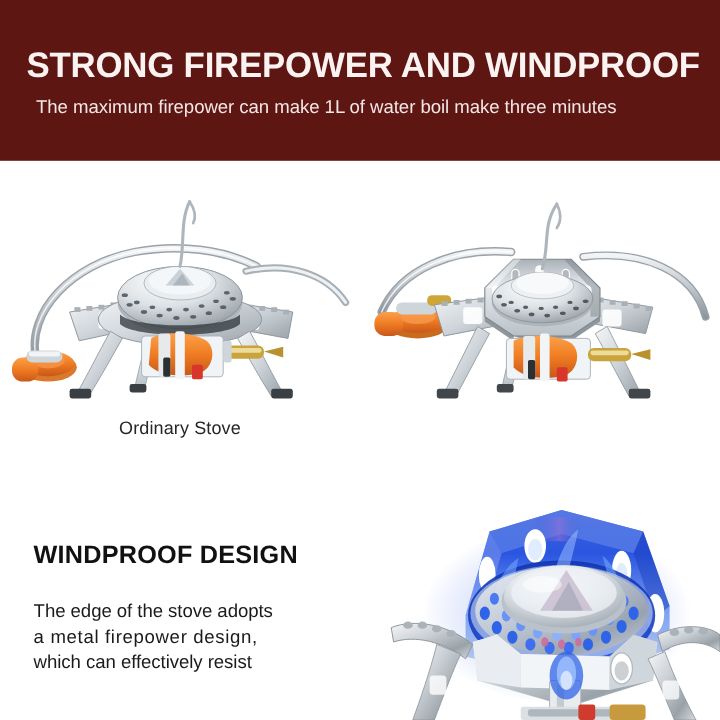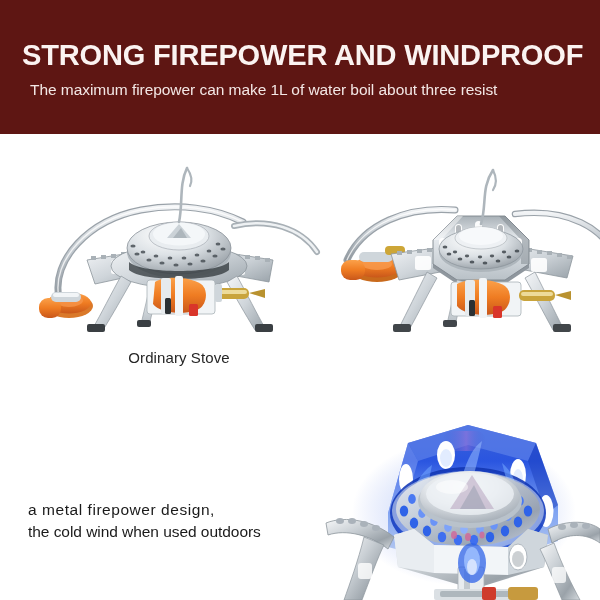--- a/index.html
+++ b/index.html
@@ -33,21 +33,21 @@
     white-space:nowrap;
     letter-spacing:-0.05px;
     line-height:20px;
   }
 
   
   .compare{
     position:absolute;left:0;top:134px;width:600px;height:262px;
     background:#ffffff;
   }
-  .stove-cell{position:absolute;top:0;width:300px;height:262px;margin-left:29px;}
+  .stove-cell{position:absolute;top:0;width:300px;height:262px;}
   .stove-cell.left{left:0;}
   .stove-cell.right{left:300px;}
   .stove-art{position:absolute;left:0;top:14px;width:300px;height:190px;}
   .stove-art svg{display:block;width:300px;height:190px;}
   .stove-caption{
     position:absolute;left:0;top:215px;width:300px;
     text-align:center;font-size:15px;color:#262626;
     letter-spacing:0.1px;
   }
 
@@ -75,21 +75,21 @@
   }
   .flame-photo svg{display:block;width:278px;height:183px;}
 </style>
 </head>
 <body>
 
 <div class="page">
 
   <div class="banner">
     <div class="banner-title">STRONG FIREPOWER AND WINDPROOF</div>
-    <div class="banner-sub">The maximum firepower can make 1L of water boil about three resist</div>
+    <div class="banner-sub">The maximum firepower can make 1L of water boil make three minutes</div>
   </div>
 
   <div class="compare">
 
     <div class="stove-cell left">
       <div class="stove-art">
         <svg viewBox="0 0 300 190" xmlns="http://www.w3.org/2000/svg">
           <defs>
             <linearGradient id="metA" x1="0" y1="0" x2="0" y2="1">
               <stop offset="0" stop-color="#fbfcfd"></stop>
@@ -339,23 +339,25 @@
           <rect x="164" y="158" width="9" height="12" rx="1.5" fill="#d9352a"></rect>
           <rect x="190" y="142" width="36" height="11" rx="5" fill="#c9a43c"></rect>
           <rect x="192" y="144" width="32" height="4" rx="2" fill="#eddb9a"></rect>
           <path d="M226,147 L242,143 L242,152 Z" fill="#b9922f"></path>
         </svg>
       </div>
     </div>
   </div>
 
   <div class="bottom">
+    <div class="wp-heading">WINDPROOF DESIGN</div>
     <div class="wp-body">
+      <span>The edge of the stove adopts</span>
       <span class="l2">a metal firepower design,</span>
-      <span>the cold wind when used outdoors</span>
+      <span>which can effectively resist</span>
     </div>
   </div>
 
   <div class="flame-photo">
     <svg viewBox="0 0 278 183" xmlns="http://www.w3.org/2000/svg">
       <defs>
         <radialGradient id="flameCore" cx="0.5" cy="0.55" r="0.62">
           <stop offset="0" stop-color="#bcd4ff"></stop>
           <stop offset="0.35" stop-color="#4d86f5"></stop>
           <stop offset="0.7" stop-color="#1a46cf"></stop>

